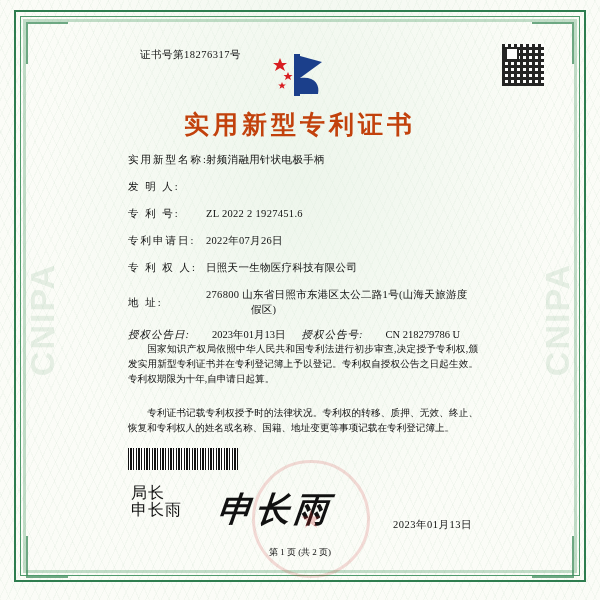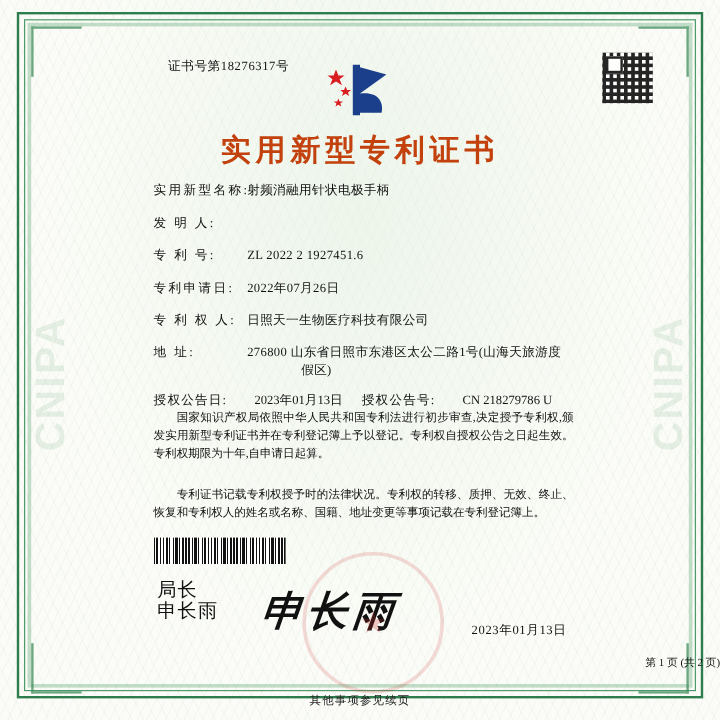--- a/index.html
+++ b/index.html
@@ -137,21 +137,21 @@
     position: absolute;
     left: 128px;
     top: 152px;
     width: 350px;
     font-family: "Liberation Serif", serif;
     font-size: 10.5px;
     color: #111;
   }
   .row {
     display: flex;
-    align-items: flex-start;
+    align-items: center;
     margin-bottom: 12px;
     line-height: 15px;
   }
   .row .lbl {
     width: 78px;
     flex: 0 0 78px;
     letter-spacing: 2px;
     white-space: nowrap;
   }
   .row .val {
@@ -165,20 +165,21 @@
   }
   .row.two {
     display: flex;
     gap: 0;
   }
   .half-lbl {
     width: 84px;
     flex: 0 0 84px;
     letter-spacing: 1px;
     white-space: nowrap;
+    font-style: italic;
   }
   .half-val {
     flex: 0 0 auto;
     margin-right: 16px;
   }
 
   
   .para {
     position: absolute;
     left: 128px;
@@ -255,21 +256,21 @@
     left: 50%; top: 50%;
     transform: translate(-50%,-50%);
     color: rgba(200,40,40,0.45);
     font-size: 26px;
   }
 
   .page-no {
     position: absolute;
     left: 0; right: 0;
     top: 546px;
-    text-align: right;
+    text-align: center;
     font-family: "Liberation Serif", serif;
     font-size: 9px;
     color: #111;
   }
   .footer-note {
     position: absolute;
     left: 0; right: 0;
     top: 578px;
     text-align: center;
     font-family: "Liberation Serif", serif;
@@ -356,14 +357,13 @@
   </div>
   <div class="sig-script">申长雨</div>
 
   <div class="seal">
     <div class="star">★</div>
   </div>
 
   <div class="sig-date">2023年01月13日</div>
 
   <div class="page-no">第 1 页 (共 2 页)</div>
-  <div class="footer-note">其他事项参见续页</div>
 </div>
 
 </body></html>

